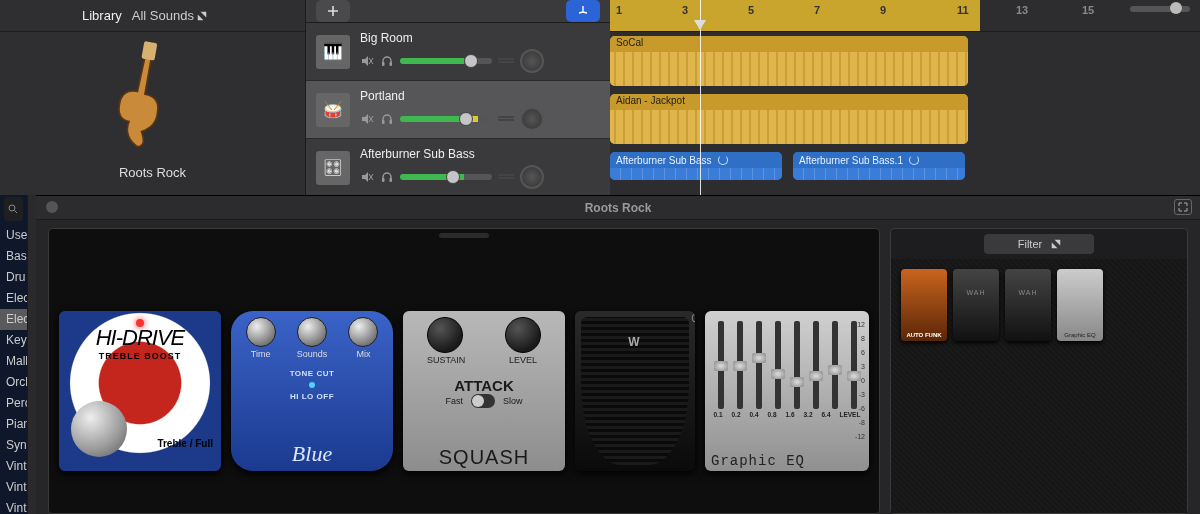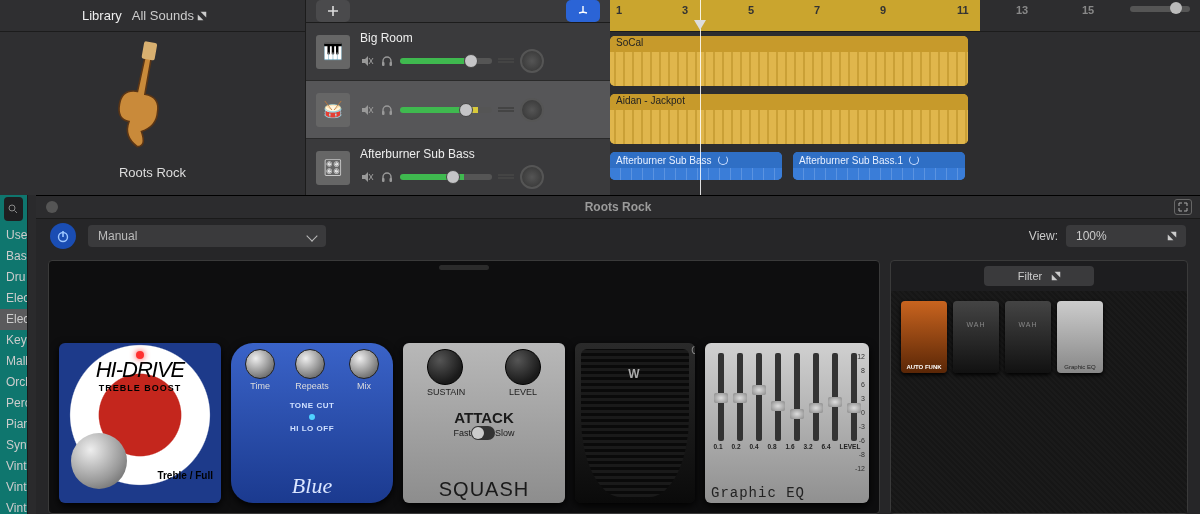--- a/index.html
+++ b/index.html
@@ -49,21 +49,21 @@
 .reg-audio .region-hdr { background: #c79a2b; }
 .reg-audio .region-wave { background: repeating-linear-gradient(90deg, #e0b64c 0 4px, #caa036 4px 6px, #e0b64c 6px 9px); }
 .reg-midi { background: #3a7dd8; }
 .reg-midi .region-hdr { background: #2f6fc5; color: #e8f0ff; display:flex; align-items:center; gap:6px;}
 .reg-midi .region-wave { background: repeating-linear-gradient(90deg, #3a7dd8 0 10px, #5b93e0 10px 11px); height: 14px; }
 .loop-icon { width:10px; height:10px; border:1.5px solid #cde0ff; border-radius:50%; border-top-color:transparent; display:inline-block; }
 .zoom { position:absolute; right:10px; top:6px; width:60px; height:6px; background:#555; border-radius:3px; }
 .zoom::after{content:"";position:absolute;right:8px;top:-4px;width:12px;height:12px;border-radius:50%;background:#bbb;}
 
 
-.sidebar-sliver { position: absolute; left: 0; top: 195px; width: 28px; bottom: 0; background: #0f766e; border-right: 1px solid #1a1a1a; }
+.sidebar-sliver { position: absolute; left: 0; top: 195px; width: 28px; bottom: 0; background: #0f172a; border-right: 1px solid #1a1a1a; }
 .search-box { height: 24px; margin: 2px 4px 4px 4px; background: #1f1f21; border-radius: 4px; display: flex; align-items: center; padding: 0 4px; color: #777; font-size: 11px; }
 .sb-item { height: 21px; font-size: 12px; color: #ccc; padding: 3px 6px; white-space: nowrap; overflow: hidden; cursor: pointer; }
 .sb-item.sel { background: #5a5a5c; }
 
 
 .sc-window { position: absolute; left: 36px; top: 195px; right: 0; bottom: 0; background: #262628; border-top: 1px solid #000; display: flex; flex-direction: column; }
 .sc-titlebar { height: 24px; display: flex; align-items: center; justify-content: center; position: relative; background: #2c2c2e; border-bottom: 1px solid #1a1a1a; }
 .sc-traffic { position: absolute; left: 10px; top: 5px; width: 12px; height: 12px; border-radius: 50%; background: #555; }
 .sc-title { font-size: 12px; color: #9a9a9a; font-weight:600;}
 .sc-expand { position: absolute; right: 8px; top: 3px; width: 18px; height: 16px; border: 1px solid #666; border-radius: 3px; cursor: pointer; display:flex;align-items:center;justify-content:center;}
@@ -95,21 +95,21 @@
 .pedal.blue { background: linear-gradient(#3a63c8, #1b3a8f); border-radius: 22px; }
 .pedal.blue .logo{position:absolute;bottom:4px;left:0;right:0;text-align:center;font-family:cursive;font-size:22px;color:#dbe6ff;font-style:italic;}
 .pedal.blue .sw-col{display:flex;flex-direction:column;align-items:center;gap:4px;margin-top:4px;}
 .pedal.blue .sw-lbl{font-size:8px;color:#cfe0ff;font-weight:600;letter-spacing:0.5px;}
 .pedal.blue .led-sm{width:6px;height:6px;border-radius:50%;background:#4fd1ff;}
 
 
 .pedal.squash { background: linear-gradient(#b8b8b8, #8d8d8d); }
 .pedal.squash .title{position:absolute;bottom:2px;left:0;right:0;text-align:center;font-family:Impact,sans-serif;font-size:20px;color:#1a1a1a;letter-spacing:1px;}
 .pedal.squash .atk{font-size:15px;color:#1a1a1a;text-align:center;font-weight:600;margin-top:6px;}
-.pedal.squash .atk-row{display:flex;justify-content:center;align-items:center;font-size:9px;color:#1a1a1a;}
+.pedal.squash .atk-row{display:flex;justify-content:center;gap:8px;align-items:center;font-size:9px;color:#1a1a1a;}
 .pedal.squash .sw{width:24px;height:14px;background:#333;border-radius:7px;position:relative;}
 .pedal.squash .sw::after{content:"";position:absolute;left:1px;top:1px;width:12px;height:12px;background:#ccc;border-radius:50%;}
 
 
 .pedal.wah { background: linear-gradient(#2a2a2a, #0a0a0a); width:120px;}
 .pedal.wah .tread{position:absolute;inset:6px;background:repeating-linear-gradient(0deg,#1a1a1a 0 3px,#0a0a0a 3px 6px);border-radius:6px 6px 40px 40px / 6px 6px 80px 80px;}
 .pedal.wah .brand{position:absolute;top:24px;left:0;right:0;text-align:center;font-size:12px;color:#aaa;letter-spacing:2px;font-weight:700;}
 .pedal.wah .q{position:absolute;right:-4px;top:2px;font-size:10px;color:#888;}
 
 
@@ -197,20 +197,21 @@
                 <span></span>
                 <span></span>
               </div>
         <div class="pan-knob"></div>
       </div>
     </div>
         </div>
         <div class="track selected">
     <div class="track-thumb">🥁</div>
     <div class="track-info">
+      <span class="track-name">Portland</span>
       <div class="track-ctrls">
         <svg class="mini-icon" viewBox="0 0 14 14">
                 <path d="M2 5h3l3-3v10l-3-3H2z" fill="#999"></path>
                 <path d="M9 4l4 6M13 4l-4 6" stroke="#999"></path>
               </svg>
         <svg class="mini-icon" viewBox="0 0 14 14">
                 <path d="M3 9V7a4 4 0 018 0v2" stroke="#999" fill="none" stroke-width="1.4"></path>
                 <rect x="2" y="8" width="2.5" height="4" rx="1" fill="#999"></rect>
                 <rect x="9.5" y="8" width="2.5" height="4" rx="1" fill="#999"></rect>
               </svg>
@@ -319,60 +320,41 @@
 <div class="sc-window">
   <div class="sc-titlebar">
     <span class="sc-traffic"></span>
     <span class="sc-title">Roots Rock</span>
     <span class="sc-expand">
       <svg width="10" height="10" viewBox="0 0 10 10">
           <path d="M1 4 V1 H4 M6 1 H9 V4 M9 6 V9 H6 M4 9 H1 V6" stroke="#aaa" fill="none" stroke-width="1"></path>
         </svg>
     </span>
   </div>
-  <div class="sc-toolbar">
-    <div class="power-btn">
-      <svg width="14" height="14" viewBox="0 0 14 14">
-          <circle cx="7" cy="8" r="4.5" stroke="#9cc6ff" stroke-width="1.4" fill="none"></circle>
-          <path d="M7 2 V8" stroke="#9cc6ff" stroke-width="1.6"></path>
-        </svg>
-    </div>
-    <div class="preset-sel">
-      <span>Manual</span>
-      <span class="chev"></span>
-    </div>
-    <div class="view-area">
-      <span>View:</span>
-      <div class="view-sel">
-        <span>100%</span>
-        <span class="chev updown"></span>
-      </div>
-    </div>
-  </div>
 
   <div class="sc-body">
     <div class="pedal-stage">
 
       <div class="pedal hi">
         <span class="led"></span>
         <div class="title">HI-DRIVE</div>
         <div class="sub">TREBLE BOOST</div>
         <div class="big-knob"></div>
         <div class="mode">Treble / Full</div>
       </div>
 
       <div class="pedal blue">
         <div class="knob-row">
           <div style="text-align:center">
               <div class="metal-knob"></div>
               <div class="klabel">Time</div>
             </div>
           <div style="text-align:center">
               <div class="metal-knob"></div>
-              <div class="klabel">Repeats</div>
+              <div class="klabel">Sounds</div>
             </div>
           <div style="text-align:center">
               <div class="metal-knob"></div>
               <div class="klabel">Mix</div>
             </div>
         </div>
         <div class="sw-col">
           <span class="sw-lbl">TONE CUT</span>
           <span class="led-sm"></span>
           <span class="sw-lbl">HI LO OFF</span>

